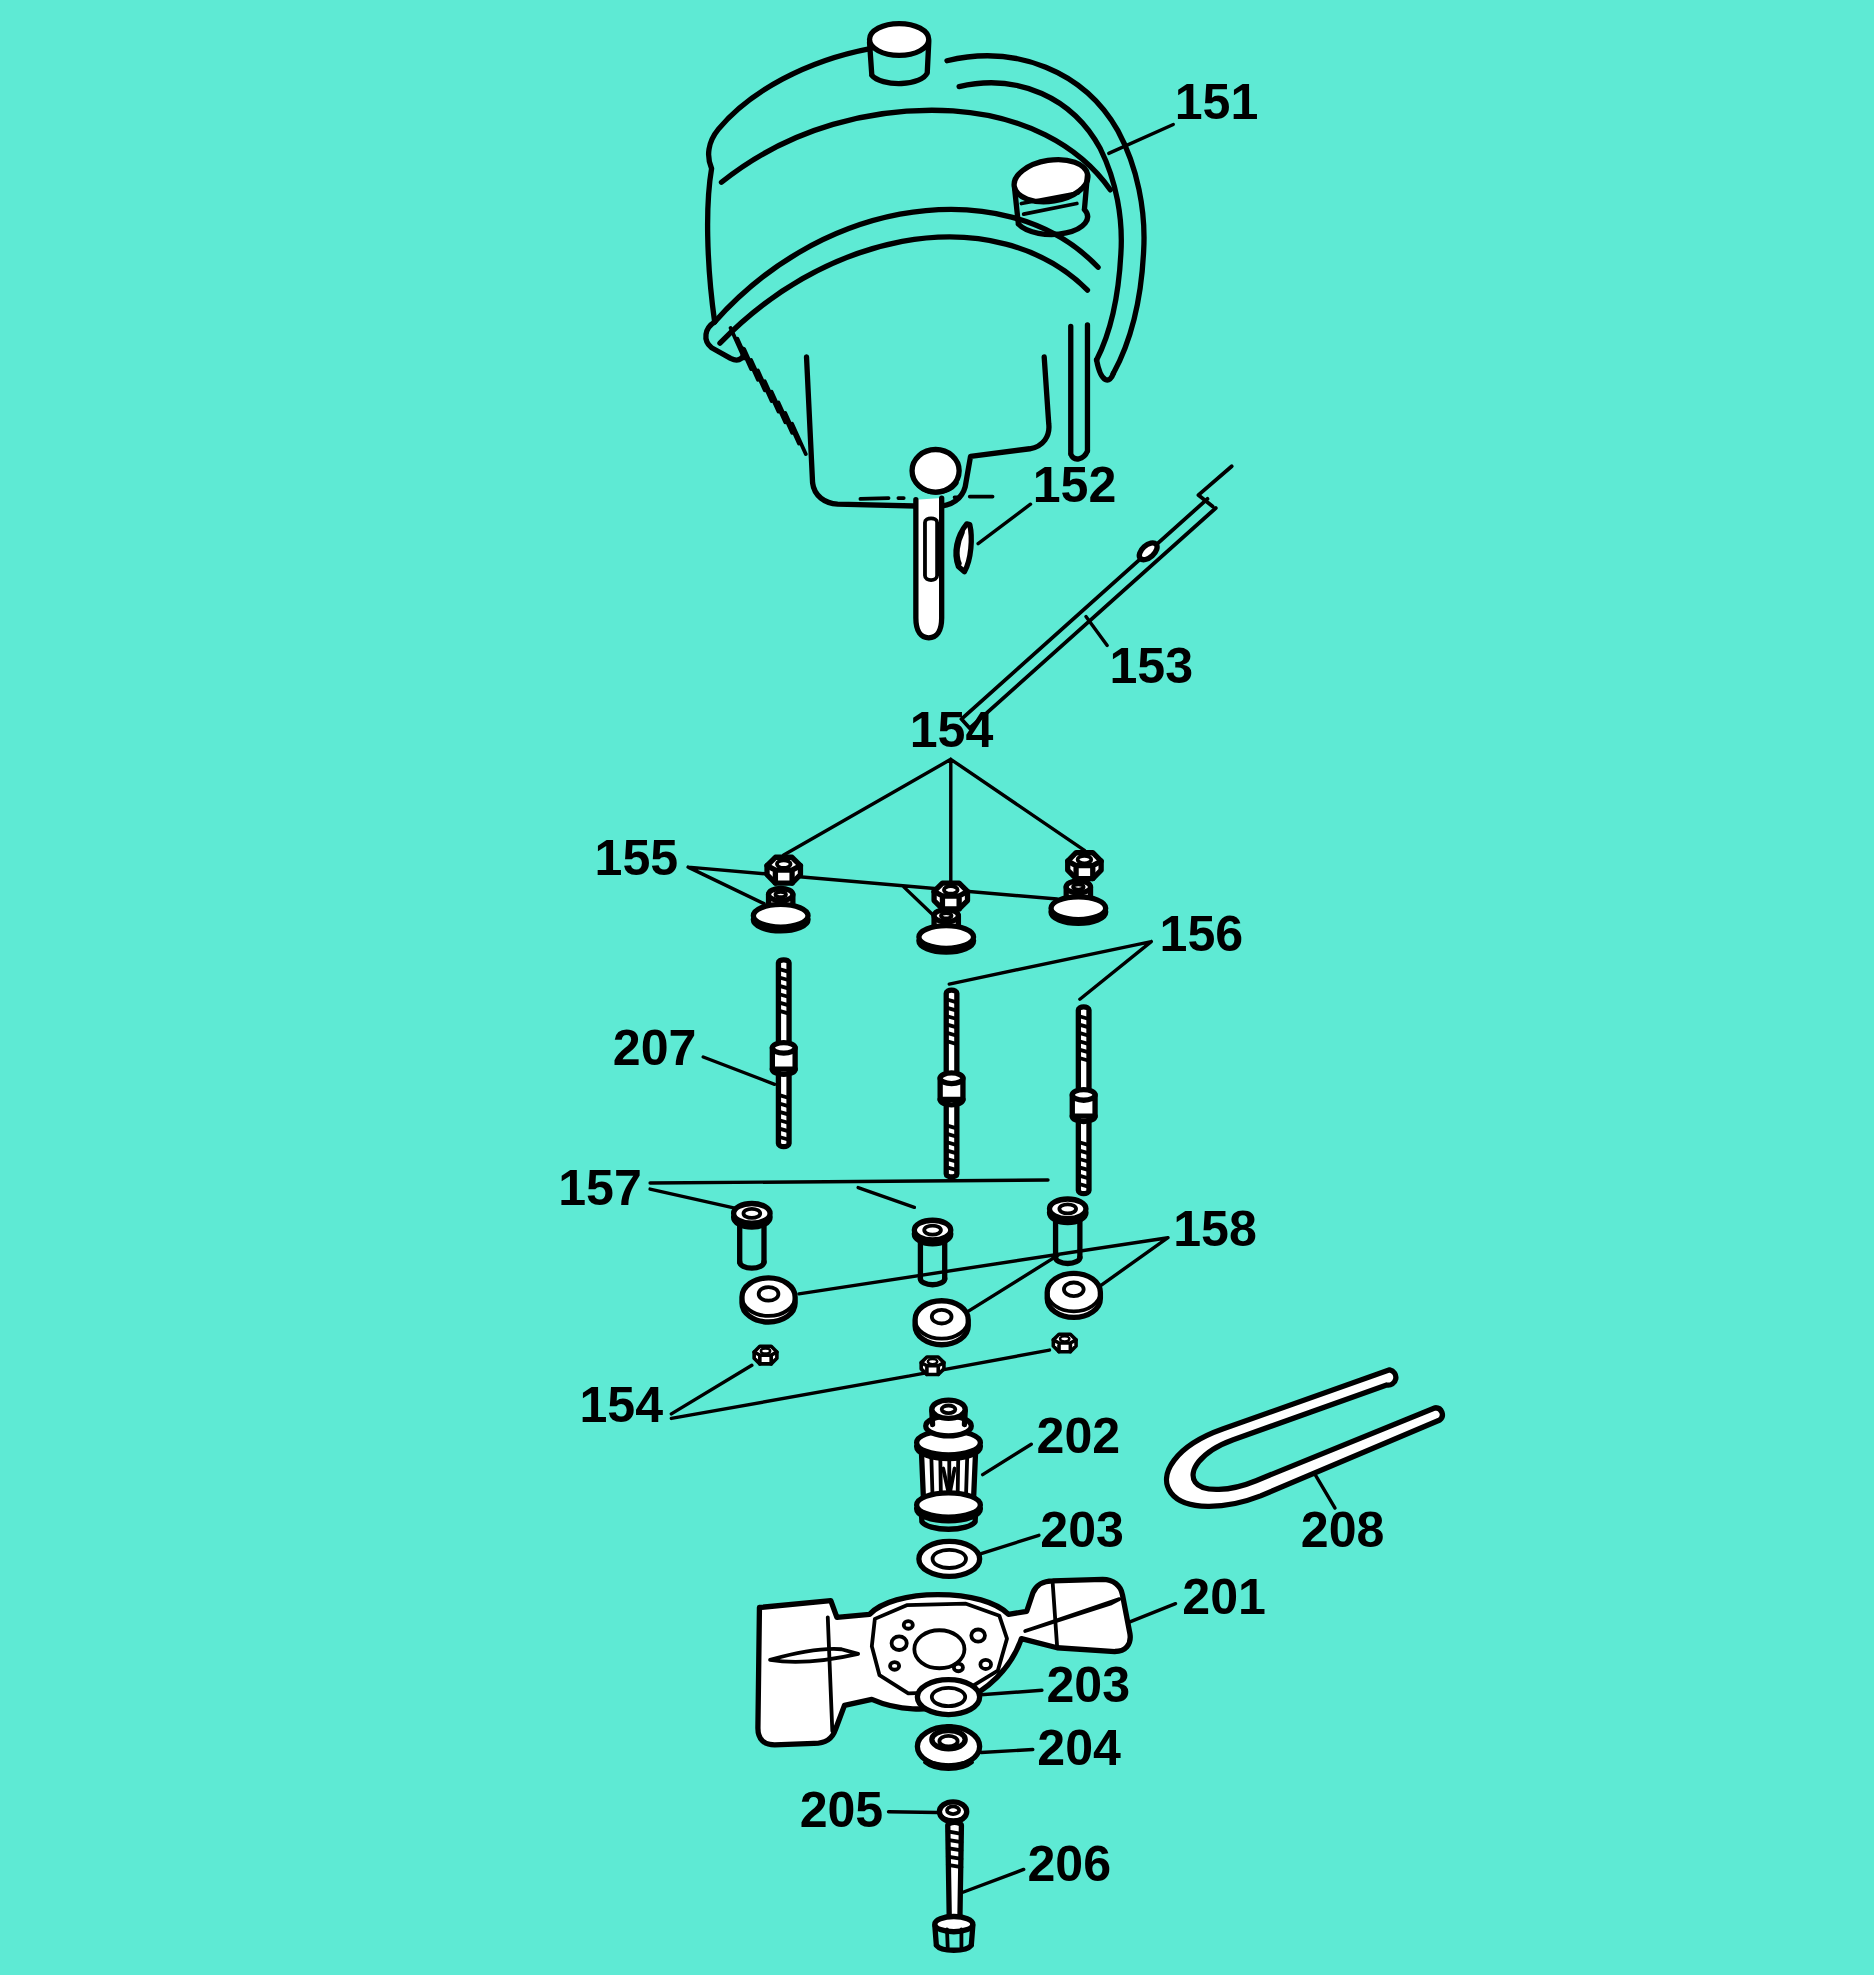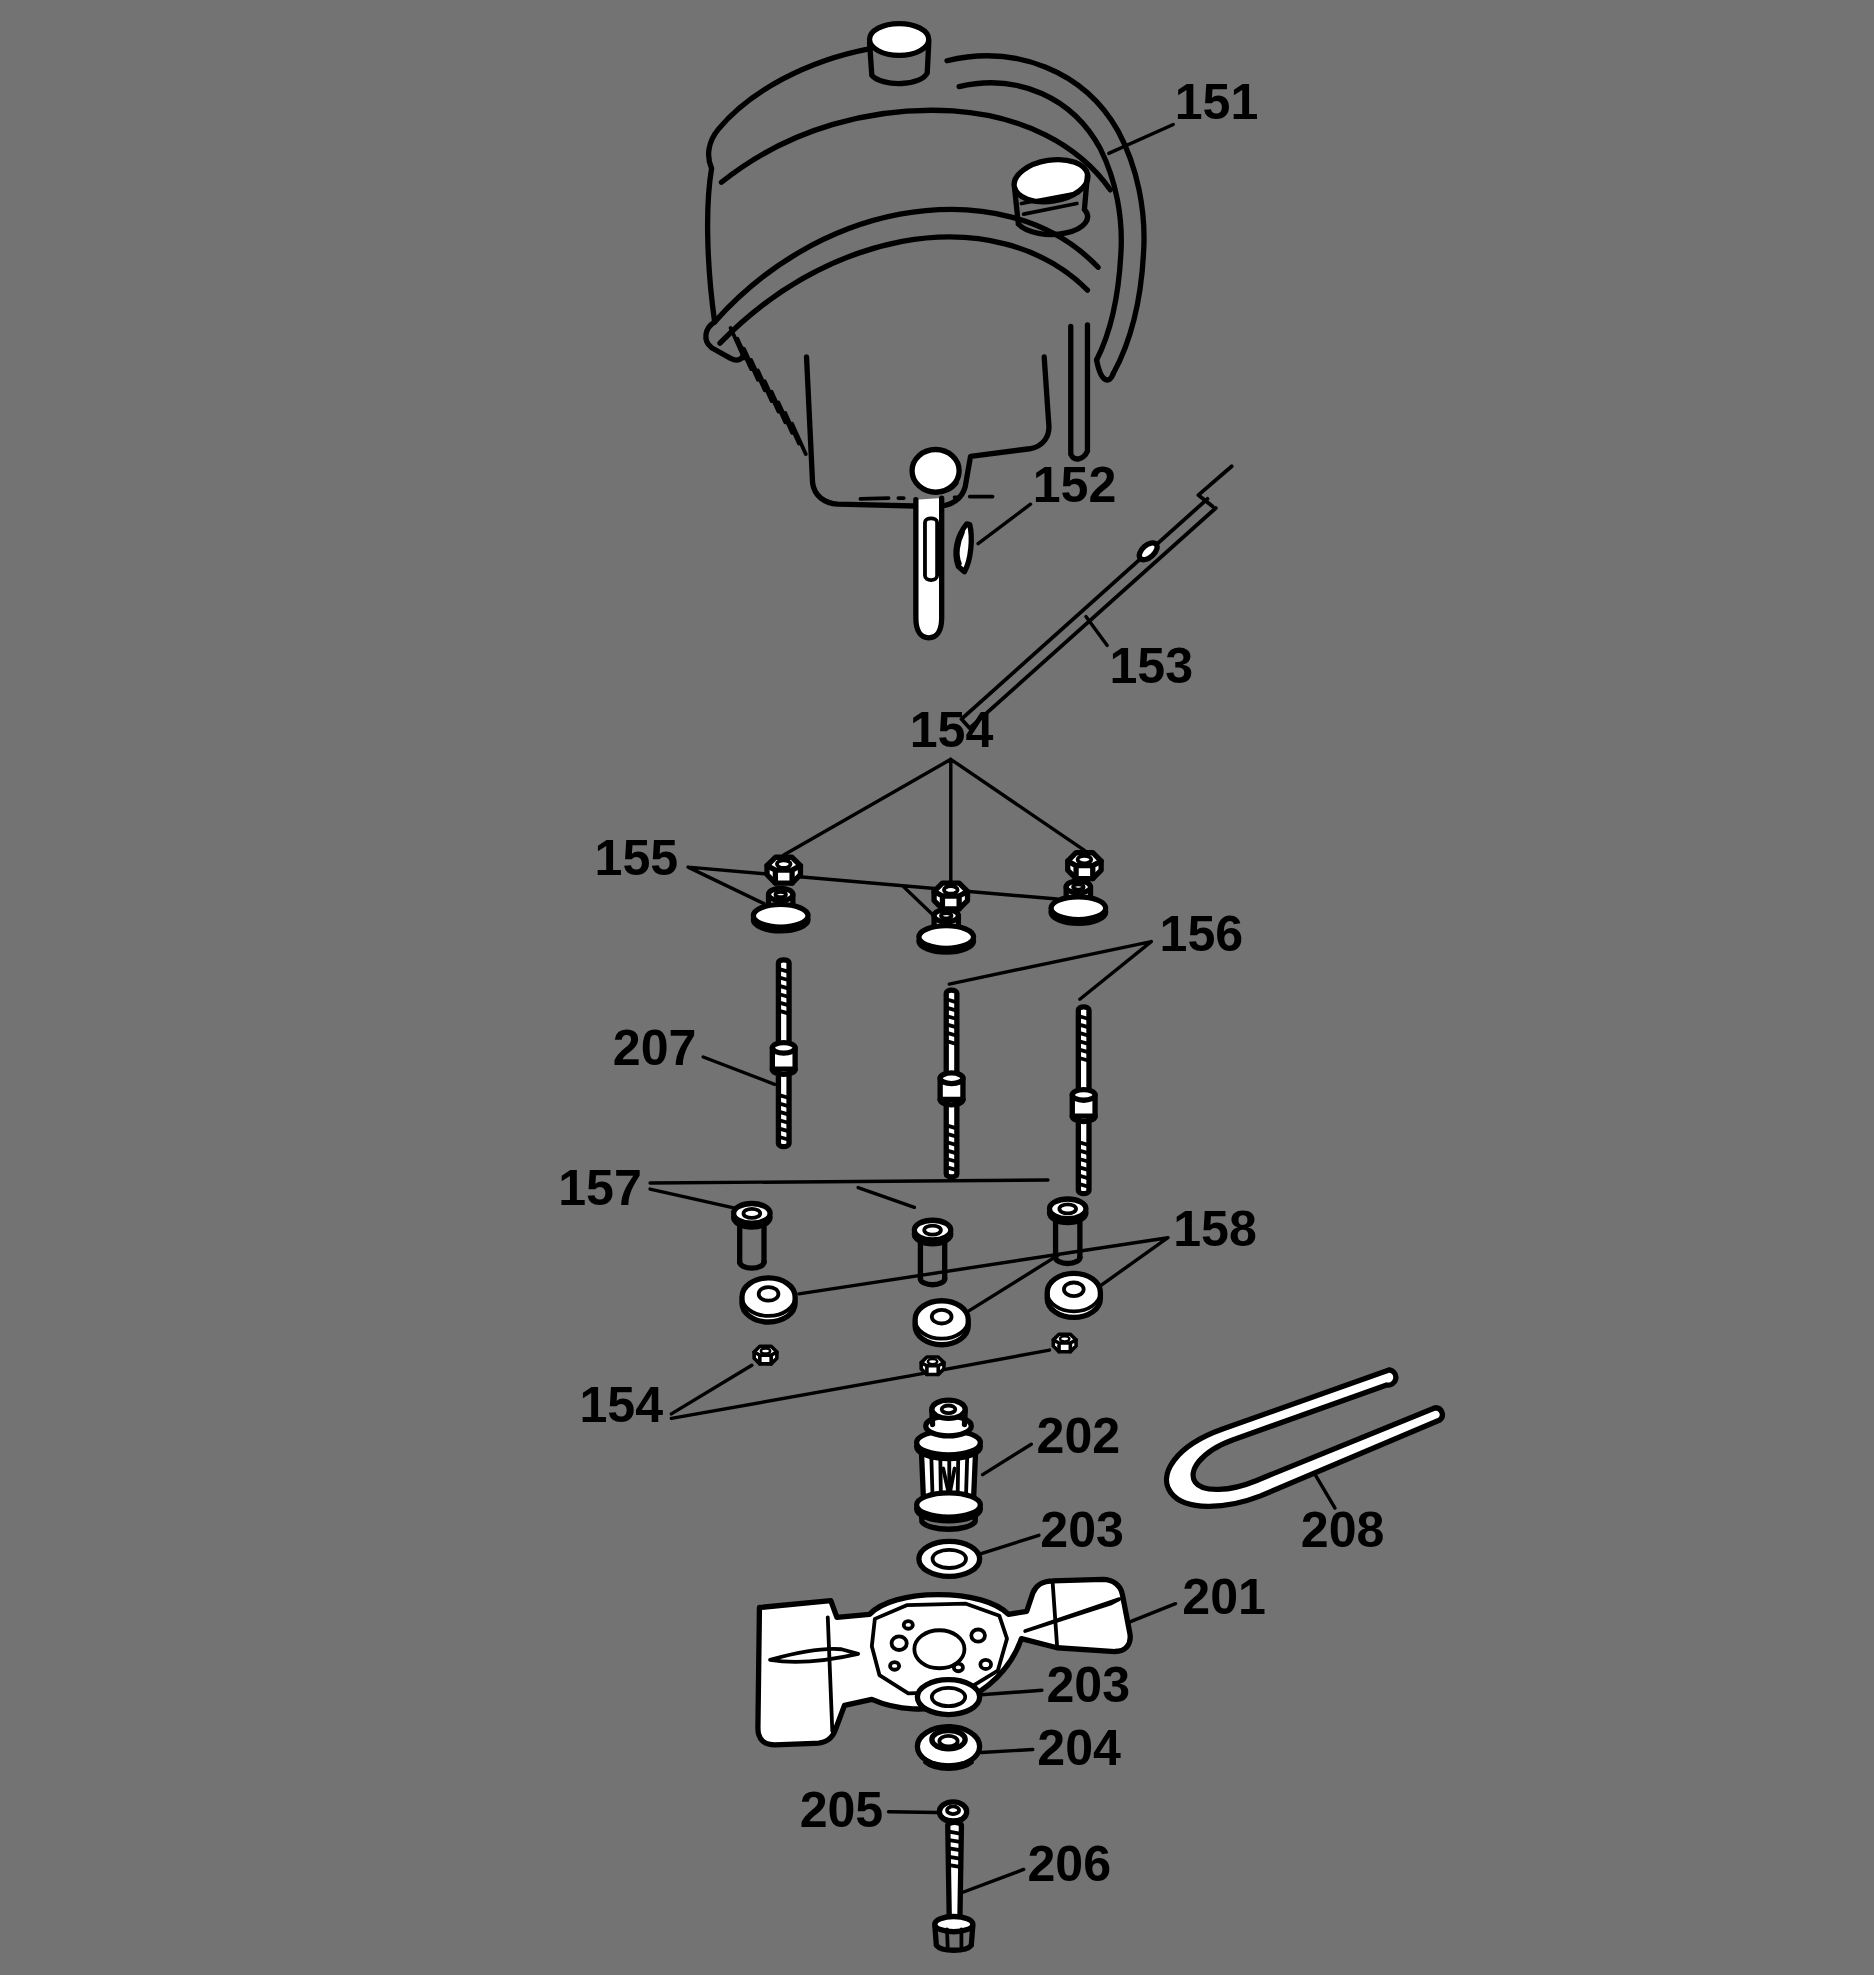--- a/index.html
+++ b/index.html
@@ -1,16 +1,16 @@
 <!DOCTYPE html>
 <html style="font-size:12px"><head>
 <meta charset="utf-8">
 <style>
   html,body{margin:0;padding:0;background:#ffffff;}
-  .page{position:relative;width:1875px;height:1975px;background:#737373;overflow:hidden;
+  .page{position:relative;width:1875px;height:1975px;background:#5eead4;overflow:hidden;
         font-family:"Liberation Sans",sans-serif;}
   svg{position:absolute;left:0;top:0;}
   .part{fill:none;stroke:#000;stroke-width:7;stroke-linecap:round;stroke-linejoin:round;}
   .solid{fill:#ffffff;}
   .thin{stroke-width:5;}
   .leader{fill:none;stroke:#000;stroke-width:4.5;stroke-linecap:round;}
   .callout{font-family:"Liberation Sans",sans-serif;font-size:66px;font-weight:700;fill:#000;}
 </style>
 </head>
 <body>

